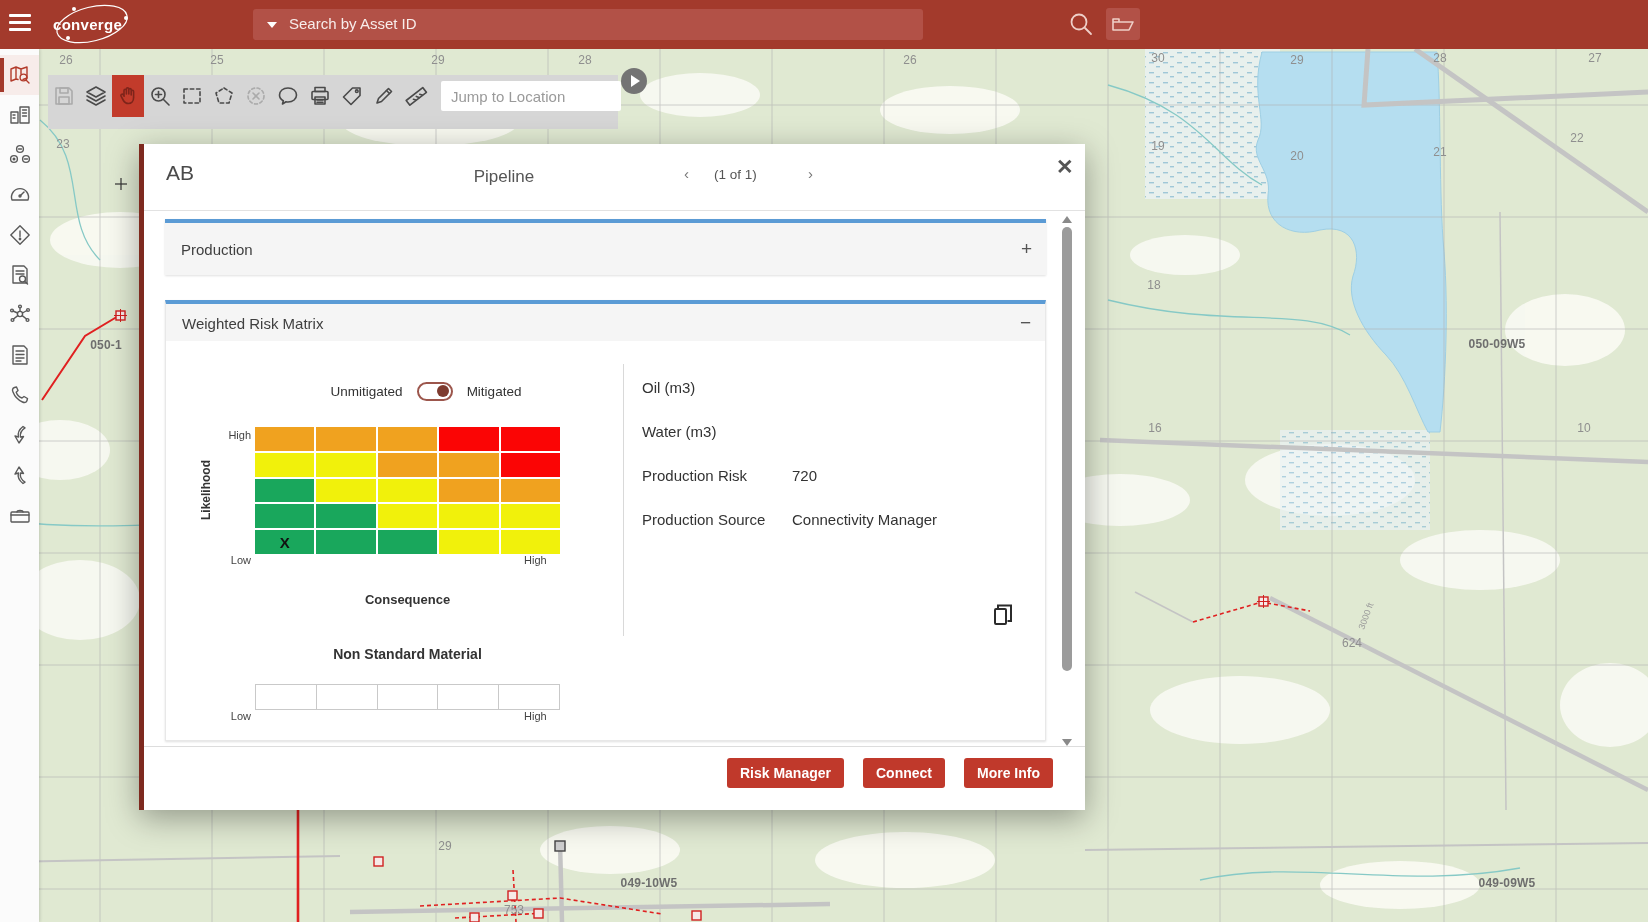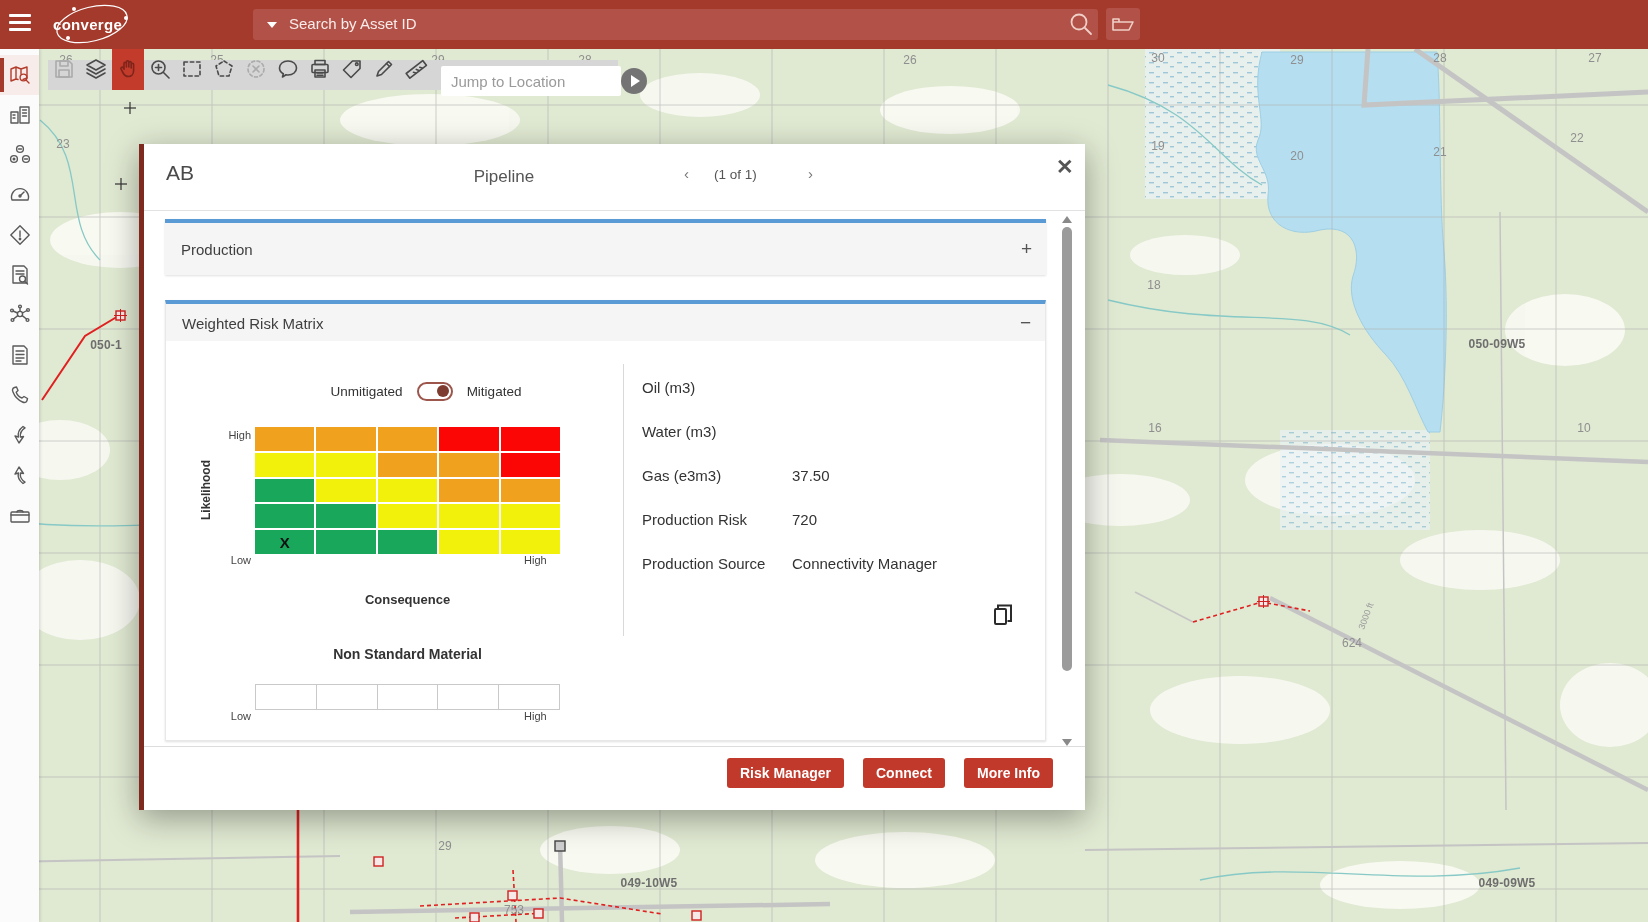--- a/index.html
+++ b/index.html
@@ -13,35 +13,35 @@
   .map-label.num{font-size:12px;color:#8F8F8F;}
   .map-label.twp{font-size:12px;color:#6E6E6E;font-weight:bold;letter-spacing:.2px;}
   .map-label.tiny{font-size:9px;color:#9A9A9A;}
   
   #topbar{position:absolute;left:0;top:0;width:1648px;height:49px;background:#A33A2C;z-index:10;}
   #hamburger{position:absolute;left:9px;top:14px;width:24px;height:20px;cursor:pointer;}
   #hamburger div{width:22px;height:3px;background:#fff;border-radius:1px;margin-bottom:4px;}
   #logo{position:absolute;left:44px;top:0;width:100px;height:49px;}
   #logo .word{position:absolute;left:9px;top:16px;color:#fff;font-size:15px;font-weight:bold;letter-spacing:.3px;}
   #logo svg{position:absolute;left:0;top:0;}
-  #searchbox{position:absolute;left:253px;top:9px;width:845px;height:31px;background:#B25147;border-radius:3px;}
+  #searchbox{position:absolute;left:253px;top:9px;width:670px;height:31px;background:#B25147;border-radius:3px;}
   #search-caret{position:absolute;left:14px;top:13px;width:0;height:0;border-left:5px solid transparent;border-right:5px solid transparent;border-top:6px solid #fff;}
   #search-text{position:absolute;left:36px;top:6px;color:#F8EDEB;font-size:15px;}
   #search-mag{position:absolute;left:1068px;top:11px;z-index:11;cursor:pointer;}
   #folder-btn{position:absolute;left:1106px;top:8px;width:34px;height:32px;border-radius:3px;background:#B25147;cursor:pointer;z-index:11;display:flex;align-items:center;justify-content:center;}
   
   #sidebar{position:absolute;left:0;top:49px;width:39px;height:873px;background:#FBFBFB;z-index:6;
            box-shadow:1px 0 3px rgba(0,0,0,.15);padding-top:6px;box-sizing:border-box;}
   .sb-item{width:39px;height:40px;display:flex;align-items:center;justify-content:center;cursor:pointer;position:relative;}
   .sb-item svg{stroke:#5A5A5A;fill:none;stroke-width:1.4;stroke-linecap:round;stroke-linejoin:round;}
   .sb-item.active{background:#F7ECEA;}
   .sb-item.active::before{content:"";position:absolute;left:0;top:3px;bottom:3px;width:4px;background:#A33A2C;}
   .sb-item.active svg{stroke:#B23B2B;}
   
-  #maptools{position:absolute;left:48px;top:60px;width:570px;height:30px;background:#D6D6D6;z-index:6;display:flex;align-items:flex-end;}
+  #maptools{position:absolute;left:48px;top:75px;width:570px;height:54px;background:#D6D6D6;z-index:6;display:flex;align-items:flex-start;}
   .tool{width:32px;height:42px;display:flex;align-items:center;justify-content:center;cursor:pointer;}
   .tool svg{stroke:#4A4A4A;fill:none;stroke-width:1.6;stroke-linecap:round;stroke-linejoin:round;}
   .tool.disabled svg{stroke:#ABABAB;}
   .tool.active{background:#C23B2B;}
   .tool.active svg{stroke:#7E241A;}
   #jump-input{position:absolute;left:393px;top:6px;width:160px;height:30px;border:none;border-radius:2px;
               font-family:"Liberation Sans",sans-serif;font-size:15px;color:#444;padding:0 10px;outline:none;}
   #jump-input::placeholder{color:#9A9A9A;}
   #play-btn{position:absolute;left:621px;top:68px;width:26px;height:26px;border-radius:50%;background:#747474;z-index:6;cursor:pointer;}
   #play-btn::after{content:"";position:absolute;left:10px;top:7px;border-left:9px solid #fff;border-top:6px solid transparent;border-bottom:6px solid transparent;}
@@ -545,24 +545,20 @@
       <div id="fields">
           <div class="frow">
             <span class="flabel">Oil (m3)</span>
             <span class="fvalue"></span>
           </div>
           <div class="frow">
             <span class="flabel">Water (m3)</span>
             <span class="fvalue"></span>
           </div>
           <div class="frow">
-            <span class="flabel">Gas (e3m3)</span>
-            <span class="fvalue">37.50</span>
-          </div>
-          <div class="frow">
             <span class="flabel">Production Risk</span>
             <span class="fvalue">720</span>
           </div>
           <div class="frow">
             <span class="flabel">Production Source</span>
             <span class="fvalue">Connectivity Manager</span>
           </div>
         </div>
 
       <svg id="copy-btn" width="26" height="26">

